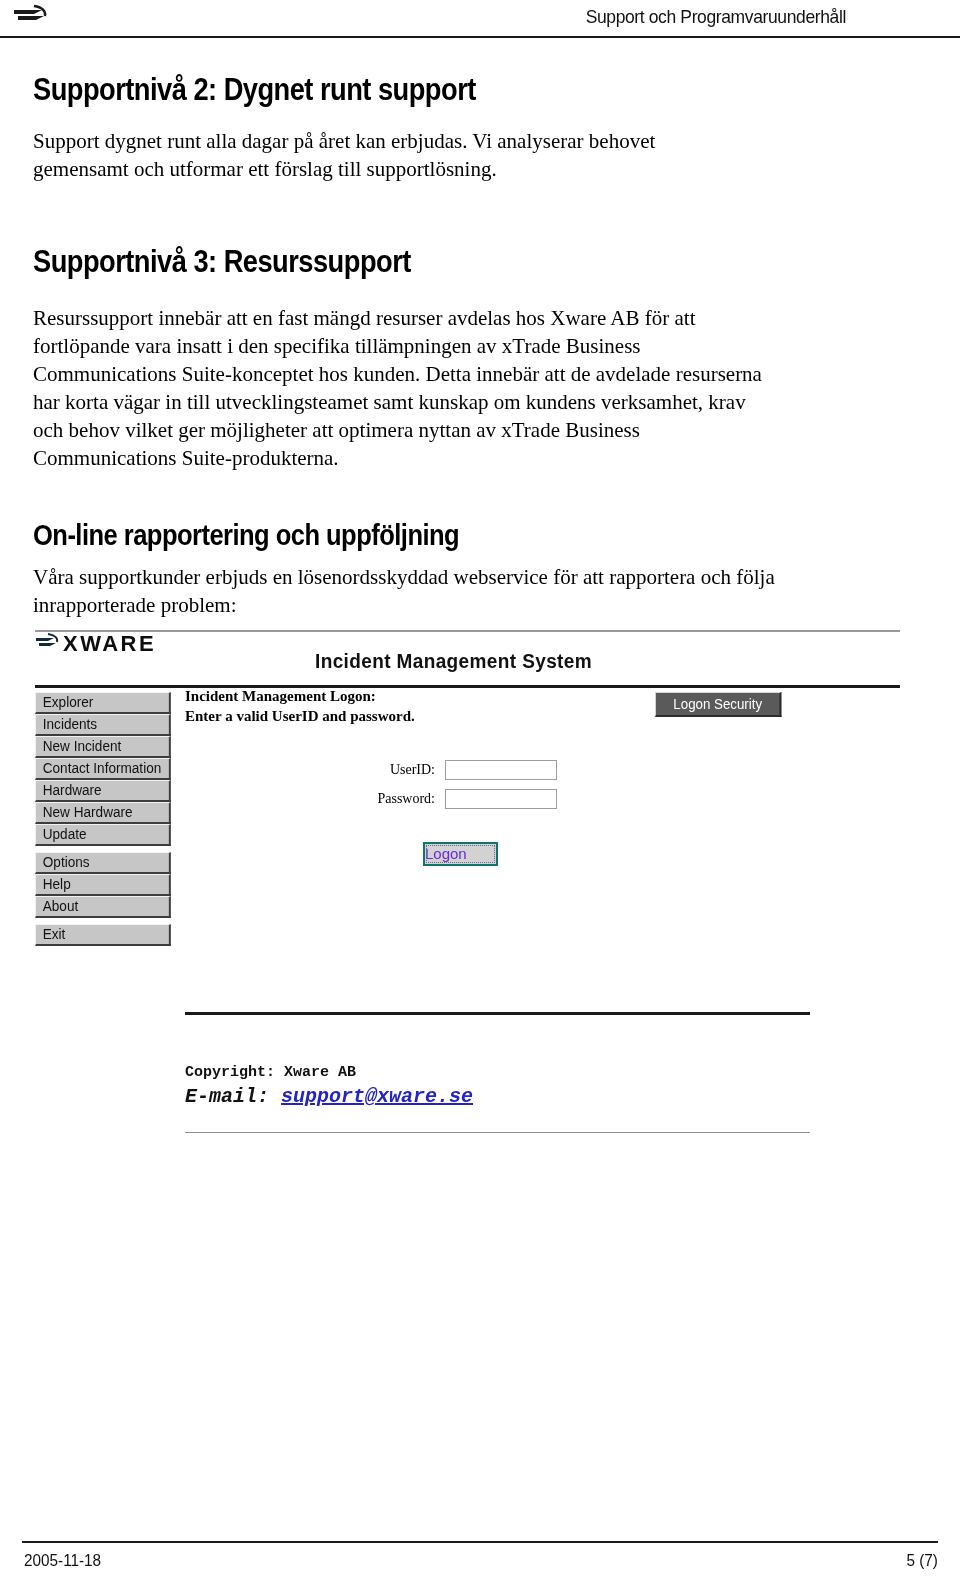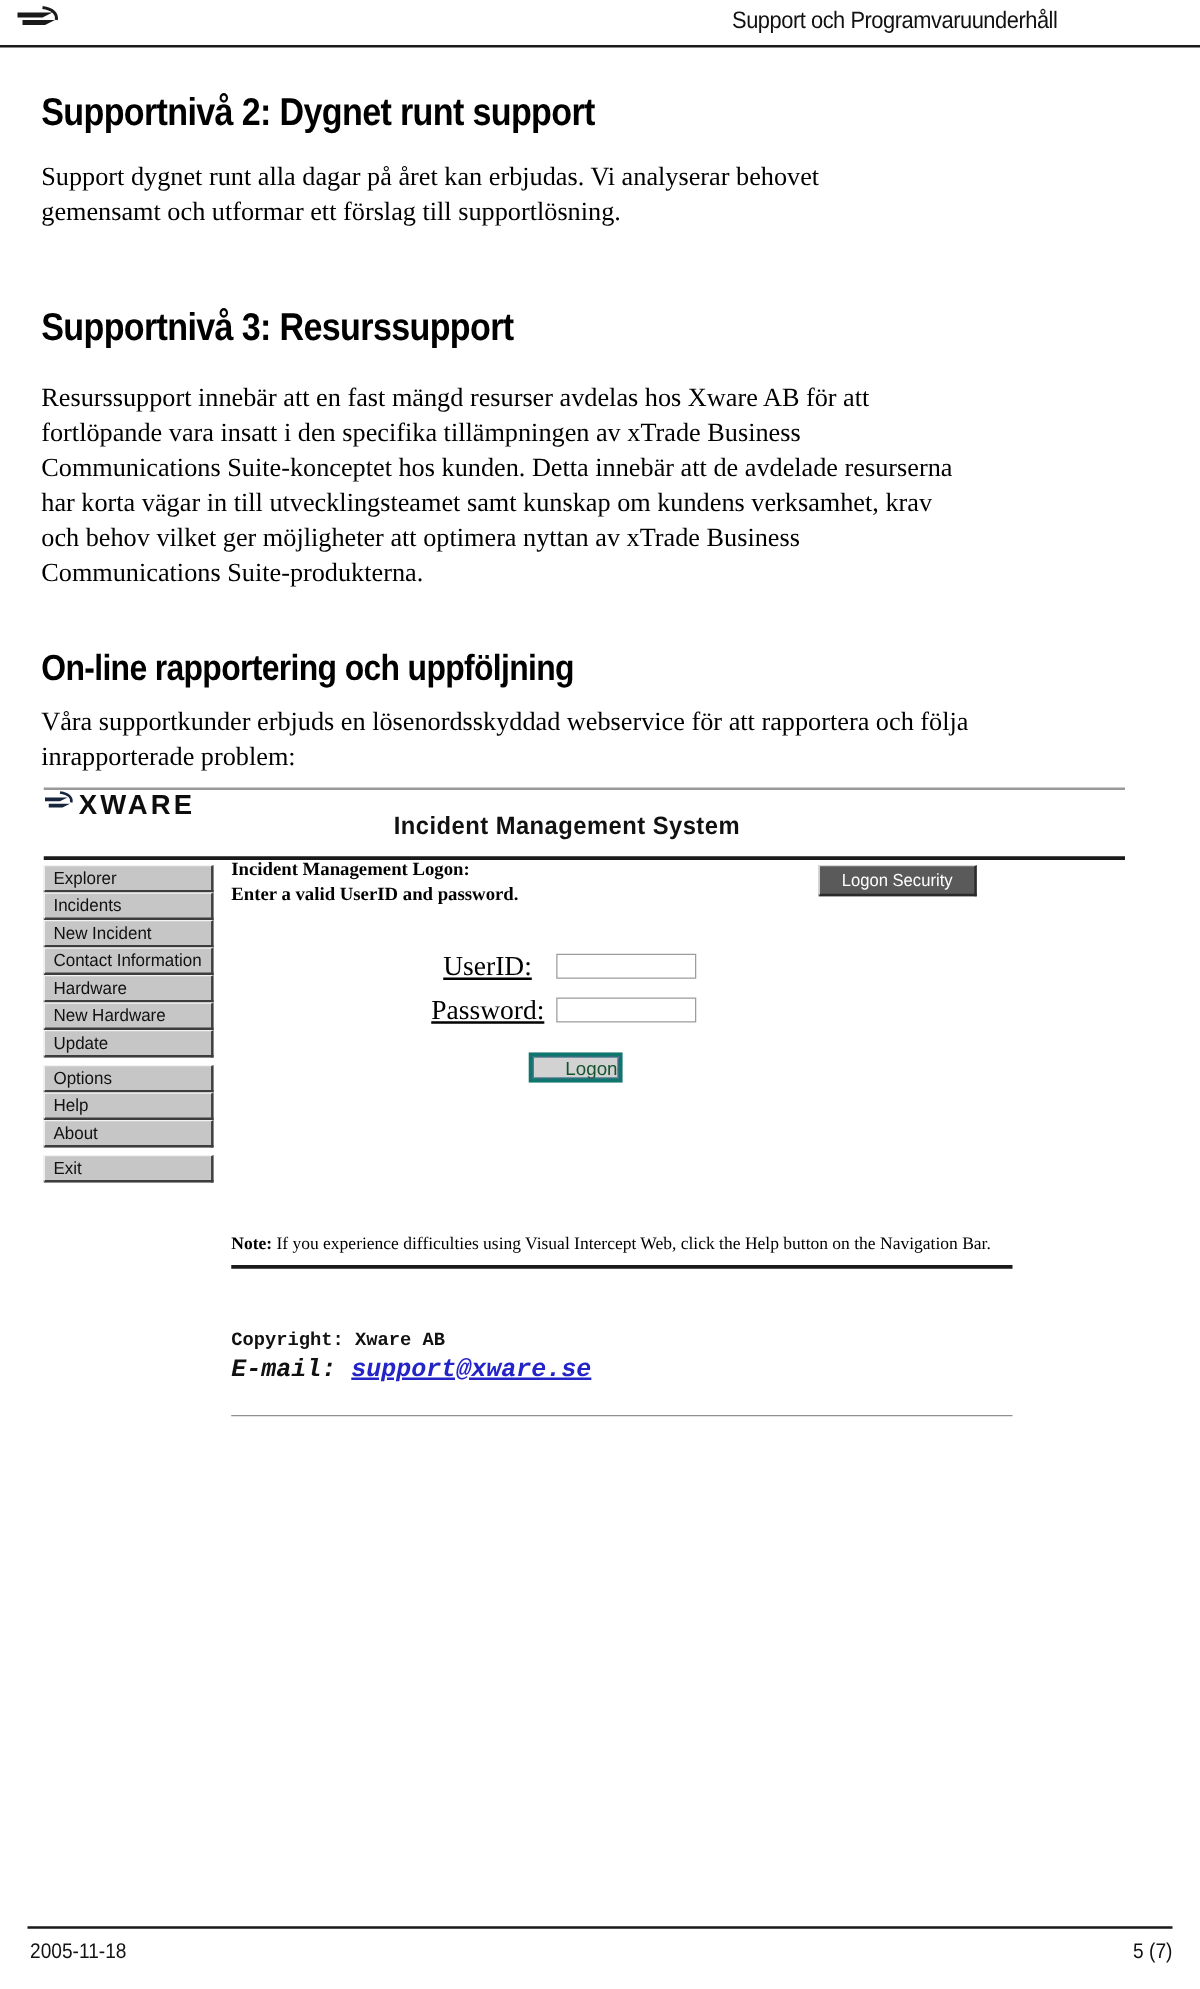--- a/index.html
+++ b/index.html
@@ -219,26 +219,25 @@
     top: 130px;
     width: 260px;
   }
   .form-row {
     display: flex;
     align-items: center;
     margin-bottom: 9px;
   }
   .form-label {
     width: 90px;
-    text-align: center;
+    text-align: right;
     padding-right: 10px;
     font-family: "Liberation Serif", serif;
-    font-size: 22px;
-    color: #000;
-    text-decoration: underline;
+    font-size: 14px;
+    color: #000;
   }
   .form-input {
     box-sizing: border-box;
     width: 112px;
     height: 20px;
     background: #ffffff;
     border: 1px solid #9c9c9c;
     font-family: "Liberation Serif", serif;
     font-size: 14px;
     padding: 0 3px;
@@ -246,28 +245,28 @@
     outline: none;
   }
   .logon-btn {
     position: absolute;
     left: 393px;
     top: 212px;
     box-sizing: border-box;
     width: 75px;
     height: 24px;
     line-height: 20px;
-    text-align: right;
+    text-align: left;
     background: #d2d2d2;
-    border: 4px solid #0f766e;
+    border: 2px solid #0f766e;
     outline: 1px dotted #6a6a9a;
     outline-offset: -4px;
     font-family: "Liberation Sans", sans-serif;
     font-size: 15px;
-    color: #14532d;
+    color: #6d28d9;
     cursor: pointer;
   }
 
   .ims-note {
     position: absolute;
     left: 155px;
     top: 358px;
     width: 710px;
     font-family: "Liberation Serif", serif;
     font-size: 14px;
@@ -436,23 +435,20 @@
       <input class="form-input" type="text" value="" style="">
     </div>
     <div class="form-row">
       <div class="form-label">Password:</div>
       <input class="form-input" type="password" value="" style="">
     </div>
   </div>
 
   <div class="logon-btn">Logon</div>
 
-  <div class="ims-note">
-    <b>Note:</b><span> If you experience difficulties using Visual Intercept Web, click the Help button on the Navigation Bar.</span>
-  </div>
   <div class="ims-rule3"></div>
 
   <div class="ims-copy">
     <div>Copyright:  Xware AB</div>
     <div class="email-line">
       <span>E-mail:</span>
       <a class="email-link" href="#">support@xware.se</a>
     </div>
   </div>
   <div class="ims-rule4"></div>

